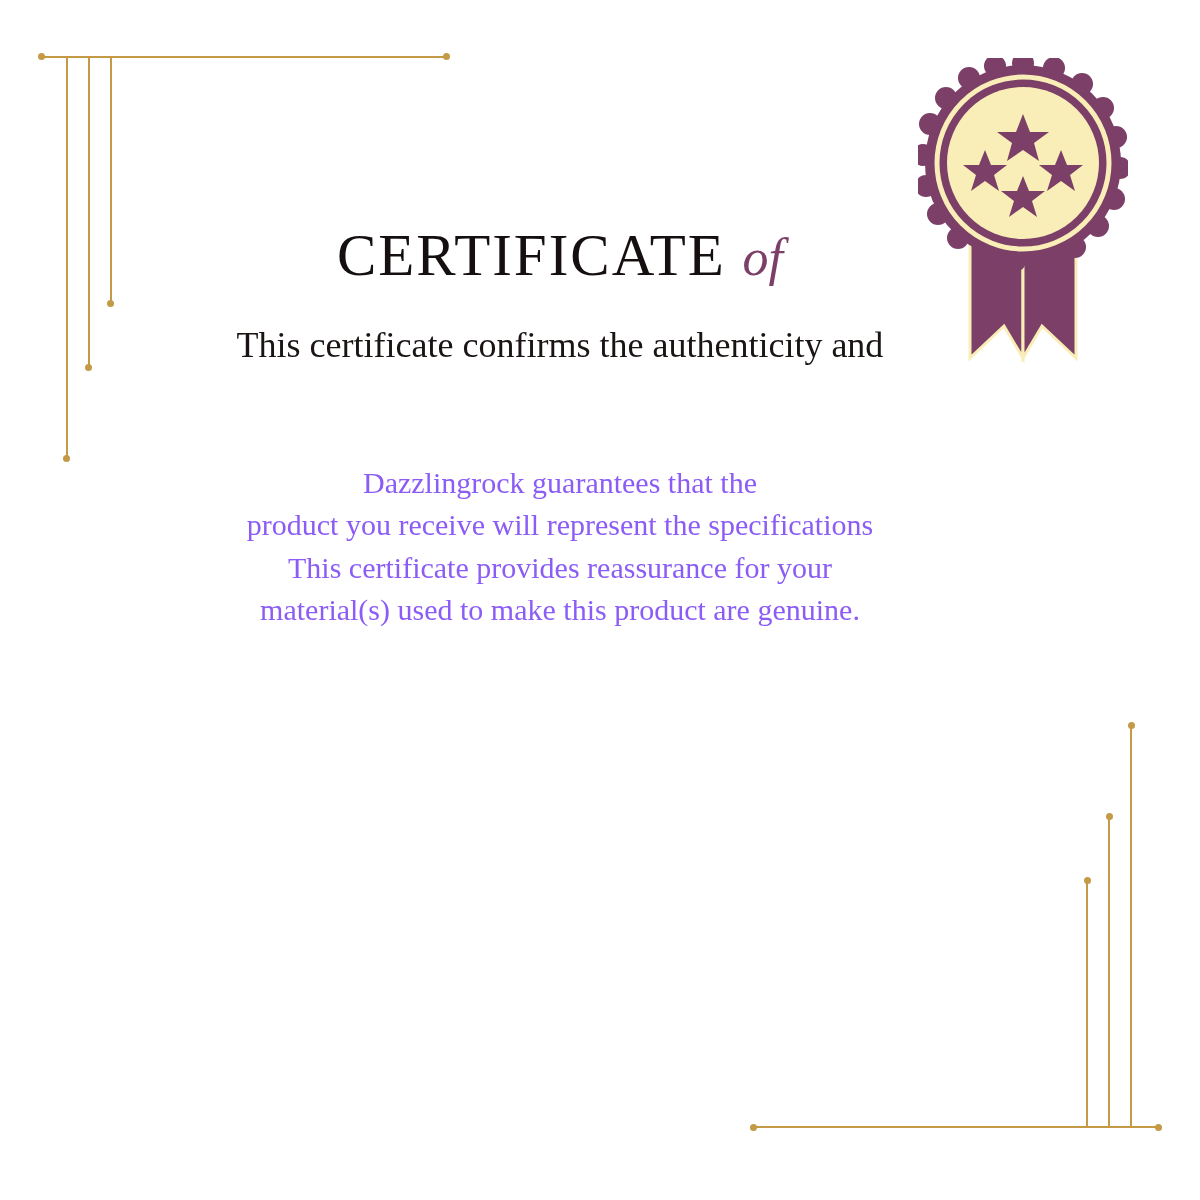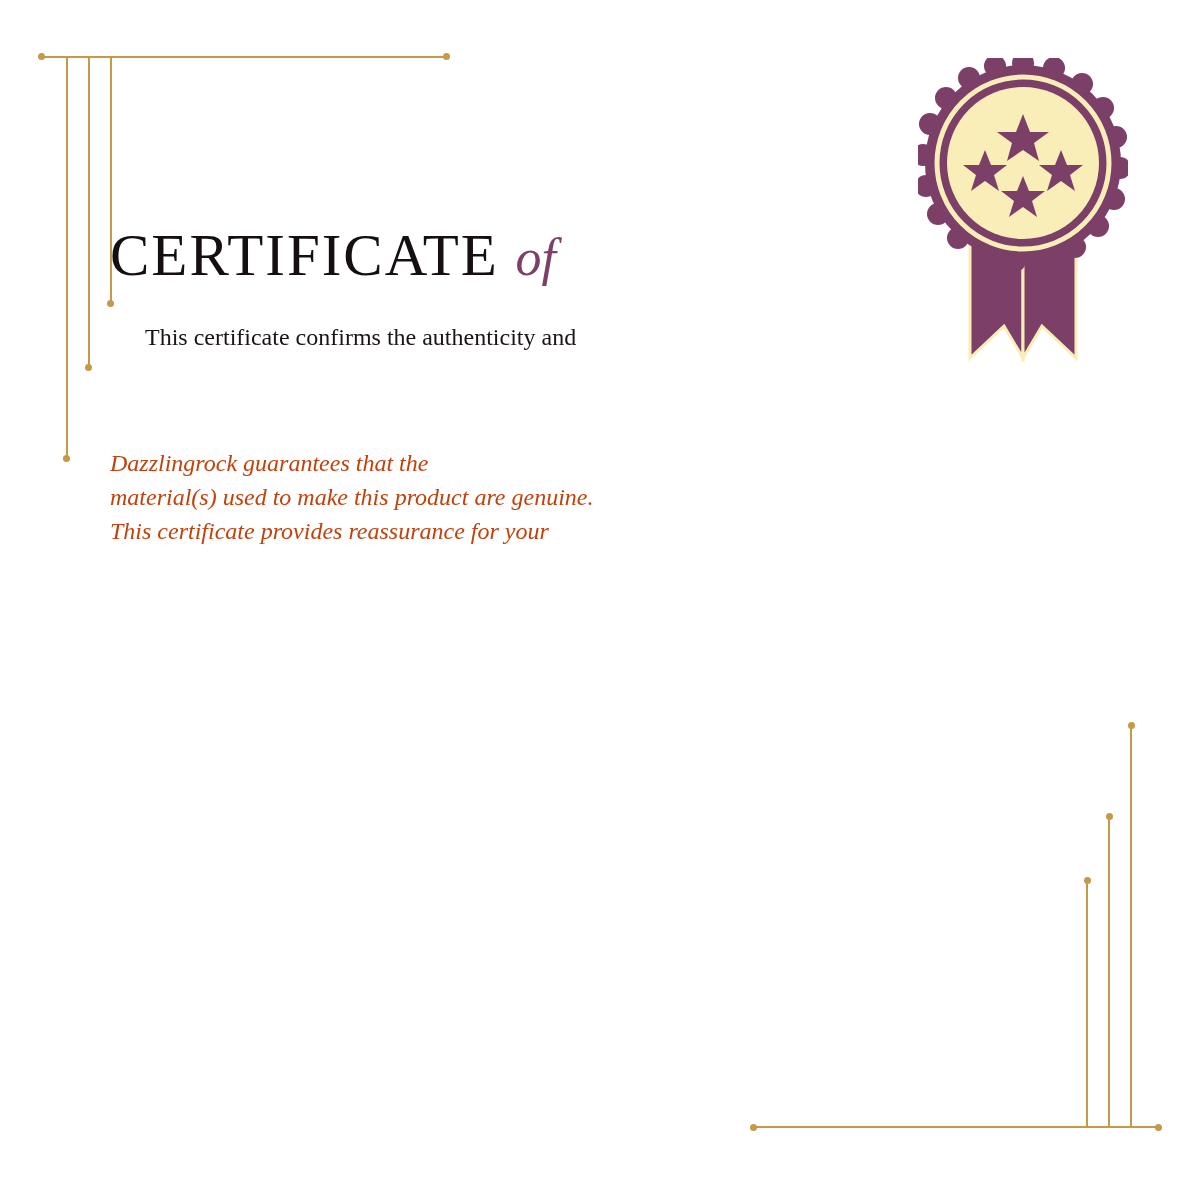--- a/index.html
+++ b/index.html
@@ -51,50 +51,49 @@
     width: 210px;
     height: 310px;
   }
 
   
   .content {
     position: absolute;
     top: 222px;
     left: 110px;
     width: 900px;
-    text-align: left;
+    text-align: center;
   }
   .title {
     font-size: 59px;
     letter-spacing: 2px;
     color: #15100f;
     line-height: 1.12;
     margin: 0;
     font-weight: 400;
   }
   .title .of {
     font-style: italic;
     color: #7b3f68;
     font-size: 52px;
     letter-spacing: 0;
   }
   .subtitle {
     margin: 34px auto 0 auto;
-    font-size: 24px;
+    font-size: 36px;
     line-height: 1.32;
     color: #1a1413;
     width: 830px;
   }
   .body-text {
     margin: 92px auto 0 auto;
-    font-size: 24px;
+    font-size: 30px;
     line-height: 1.42;
-    color: #c2410c;
+    color: #8b5cf6;
     width: 900px;
-    font-style: italic;
   }
   .body-text .line { display: block; white-space: nowrap; }
 </style>
 </head>
 <body>
 
 <div class="certificate">
 
   <div class="corner corner-tl">
     <div class="line-h" style="top:56px; left:42px; width:405px;"></div>
@@ -174,18 +173,19 @@
       <span>CERTIFICATE</span>
       <span class="of">of</span><br>
     </h1>
 
     <p class="subtitle">
       <span>This certificate confirms the authenticity and</span><br>
     </p>
 
     <p class="body-text">
       <span class="line">Dazzlingrock guarantees that the</span>
+      <span class="line">product you receive will represent the specifications</span>
+      <span class="line">This certificate provides reassurance for your</span>
       <span class="line">material(s) used to make this product are genuine.</span>
-      <span class="line">This certificate provides reassurance for your</span>
     </p>
   </div>
 
 </div>
 
 </body></html>

